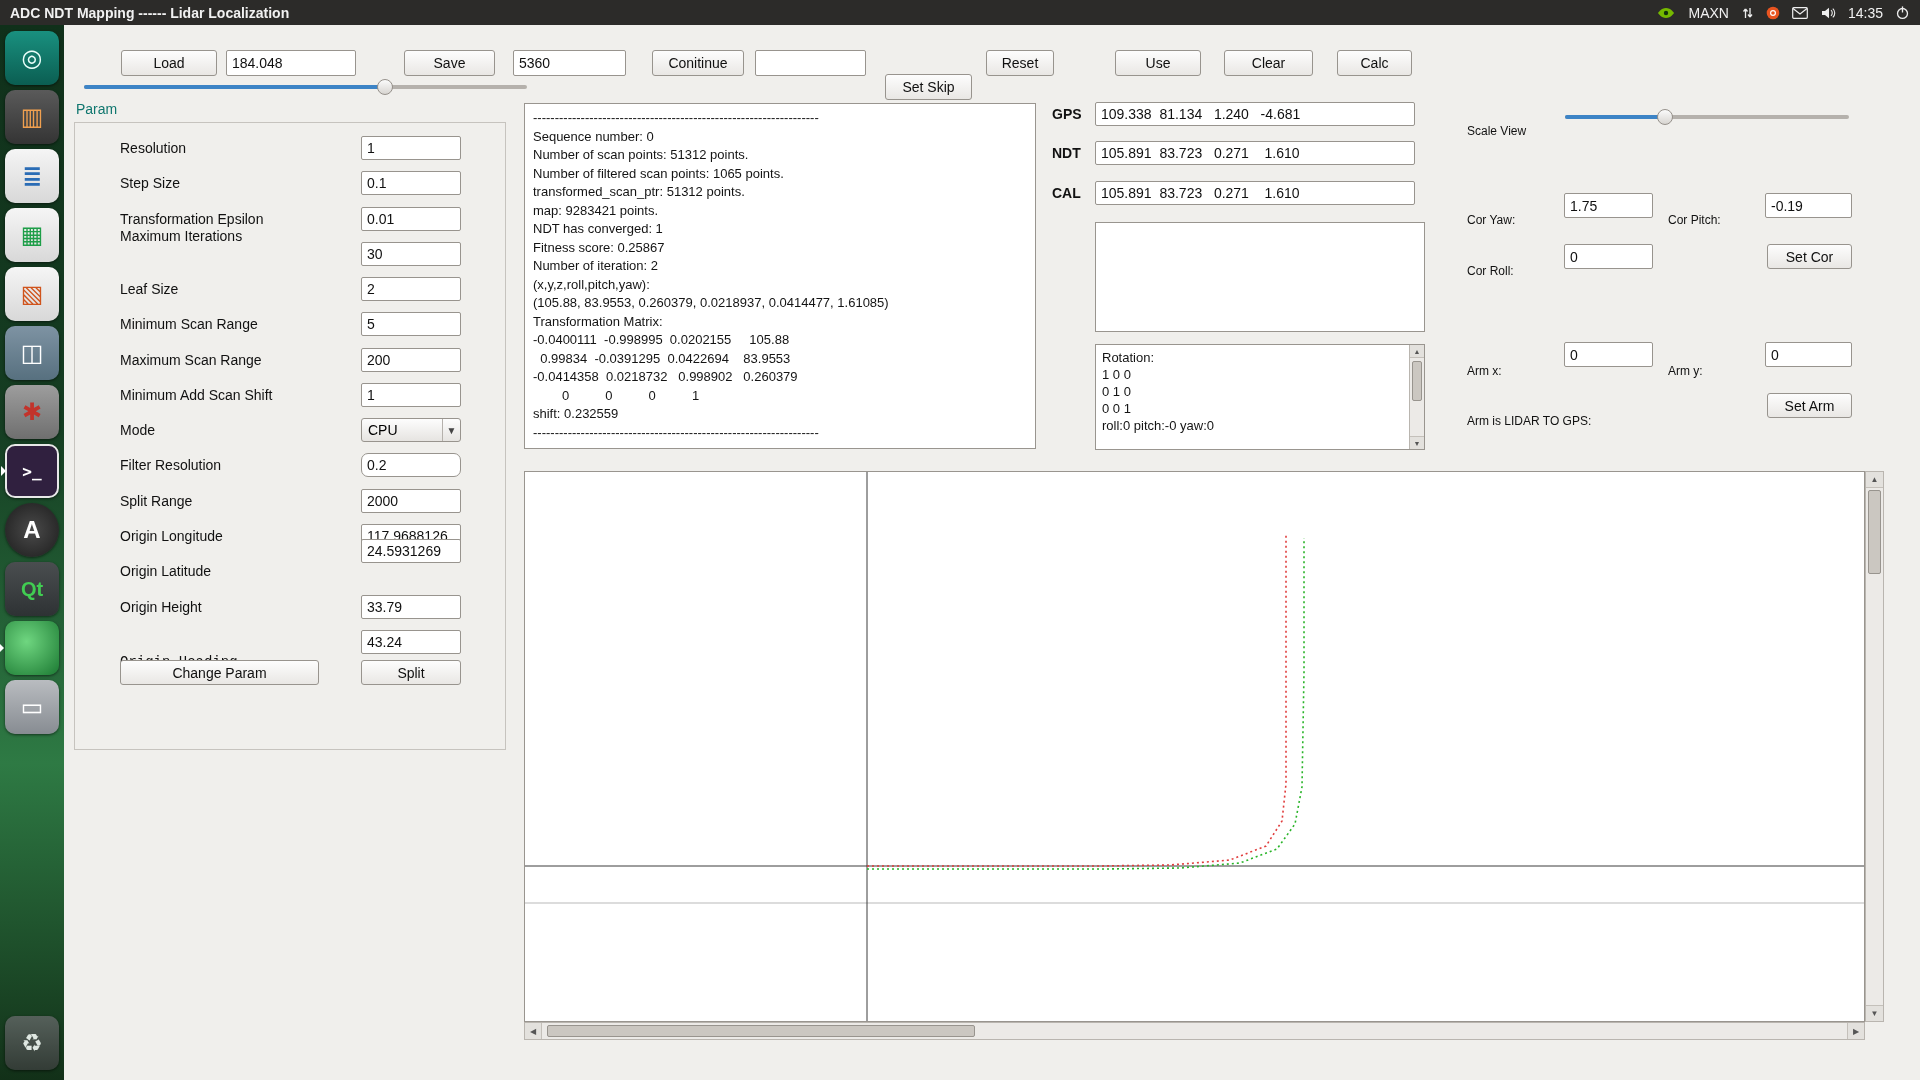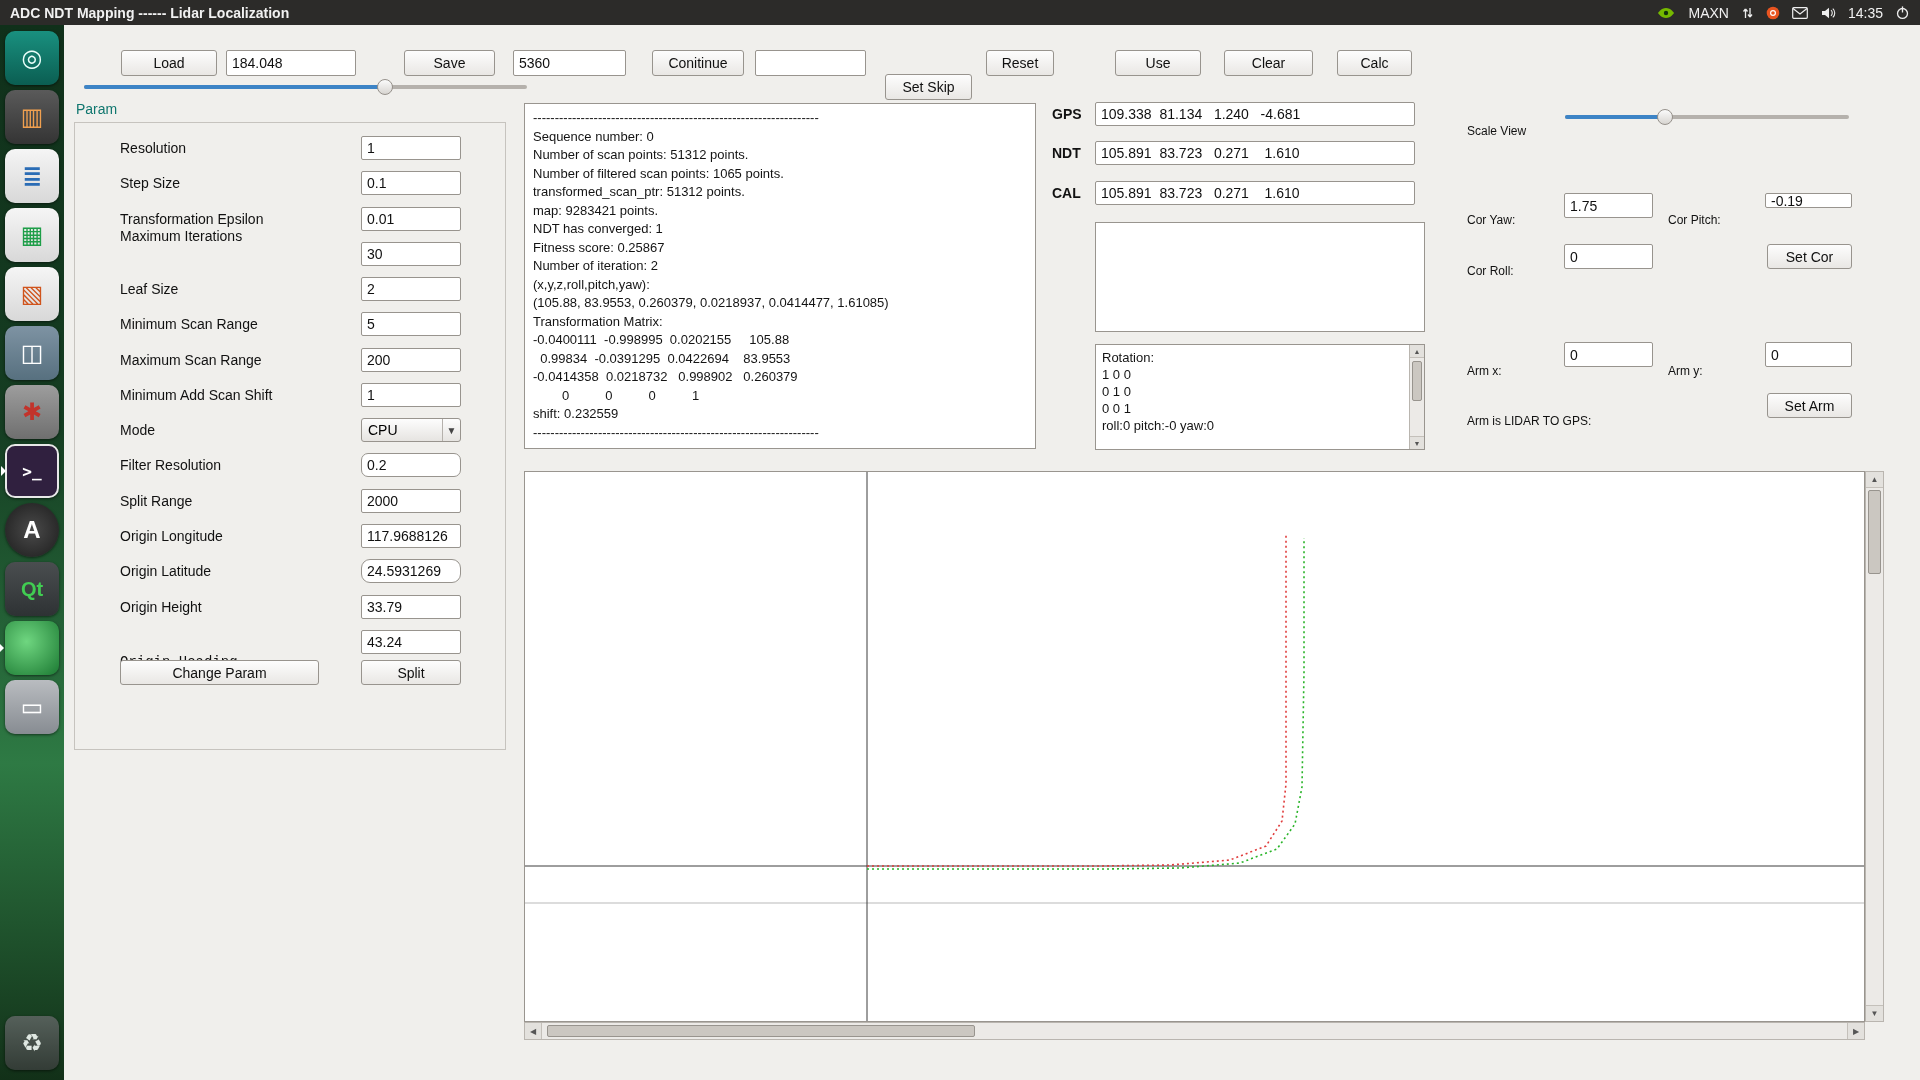--- a/index.html
+++ b/index.html
@@ -262,21 +262,21 @@
             <span class="cv">CPU</span>
             <span class="ca">▼</span>
           </div>
           <span class="param-label" style="top: 334px;">Filter Resolution</span>
           <input class="qinput param-input" value="0.2" style="top: 330px; border-radius: 7px;">
           <span class="param-label" style="top: 370px;">Split Range</span>
           <input class="qinput param-input" value="2000" style="top: 366px;">
           <span class="param-label" style="top: 405px;">Origin Longitude</span>
           <input class="qinput param-input" value="117.9688126" style="top: 401px;">
           <span class="param-label" style="top: 440px;">Origin Latitude</span>
-          <input class="qinput param-input" value="24.5931269" style="top: 436px; border-radius: 9px;">
+          <input class="qinput param-input" value="24.5931269" style="top: 416px;">
           <span class="param-label" style="top: 476px;">Origin Height</span>
           <input class="qinput param-input" value="33.79" style="top: 472px;">
           <span class="param-label" style="top: 531px; font-family: Liberation Mono, monospace;">Origin Heading</span>
           <input class="qinput param-input" value="43.24" style="top: 507px;">
         </div>
       <button class="qbtn" style="left:45px;top:537px;width:199px;height:25px;">Change Param</button>
       <button class="qbtn" style="left:286px;top:537px;width:100px;height:25px;">Split</button>
     </div>
 
     <div class="logbox">
@@ -325,21 +325,21 @@
     <span class="ctrl-label" style="left:1403px;top:85px;">Scale View</span>
     <div class="slider" style="left:1501px;top:84px;width:284px;">
       <div class="track"></div>
       <div class="fill" style="width:100px;"></div>
       <div class="handle" style="left:92px;"></div>
     </div>
 
     <span class="ctrl-label" style="left:1403px;top:174px;">Cor Yaw:</span>
     <input class="qinput" style="left: 1500px; top: 168px; width: 89px; height: 25px;" value="1.75">
     <span class="ctrl-label" style="left:1604px;top:174px;">Cor Pitch:</span>
-    <input class="qinput" style="left: 1701px; top: 168px; width: 87px; height: 15px;" value="-0.19">
+    <input class="qinput" style="left: 1701px; top: 168px; width: 87px; height: 25px;" value="-0.19">
 
     <span class="ctrl-label" style="left:1403px;top:225px;">Cor Roll:</span>
     <input class="qinput" style="left: 1500px; top: 219px; width: 89px; height: 25px;" value="0">
     <button class="qbtn" style="left:1703px;top:219px;width:85px;height:25px;">Set Cor</button>
 
     <span class="ctrl-label" style="left:1403px;top:325px;">Arm x:</span>
     <input class="qinput" style="left: 1500px; top: 317px; width: 89px; height: 25px;" value="0">
     <span class="ctrl-label" style="left:1604px;top:325px;">Arm y:</span>
     <input class="qinput" style="left: 1701px; top: 317px; width: 87px; height: 25px;" value="0">
 

